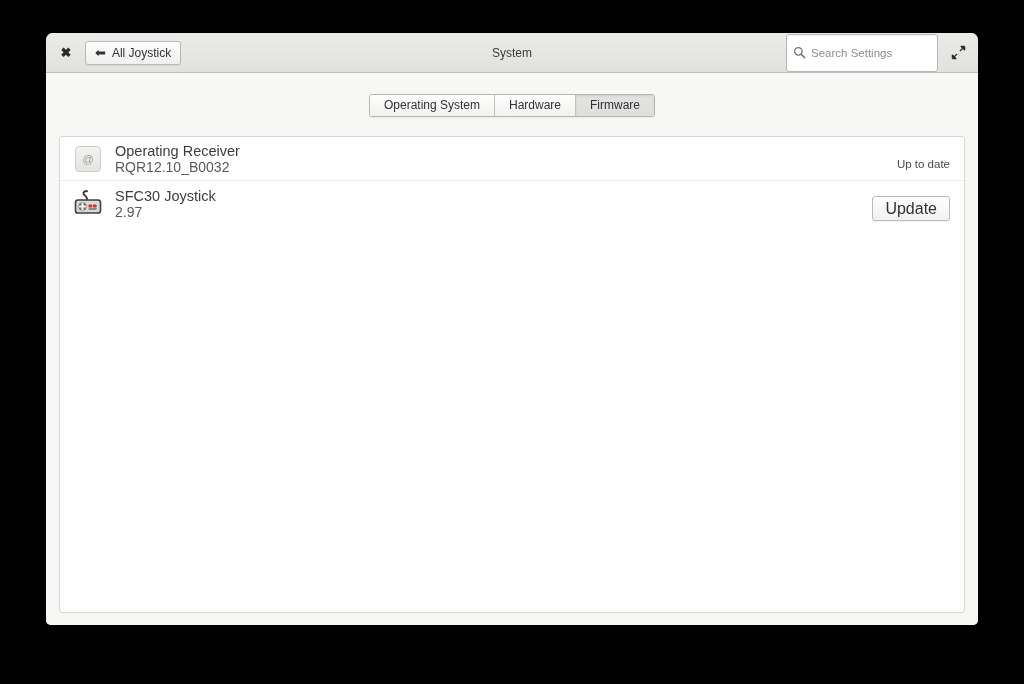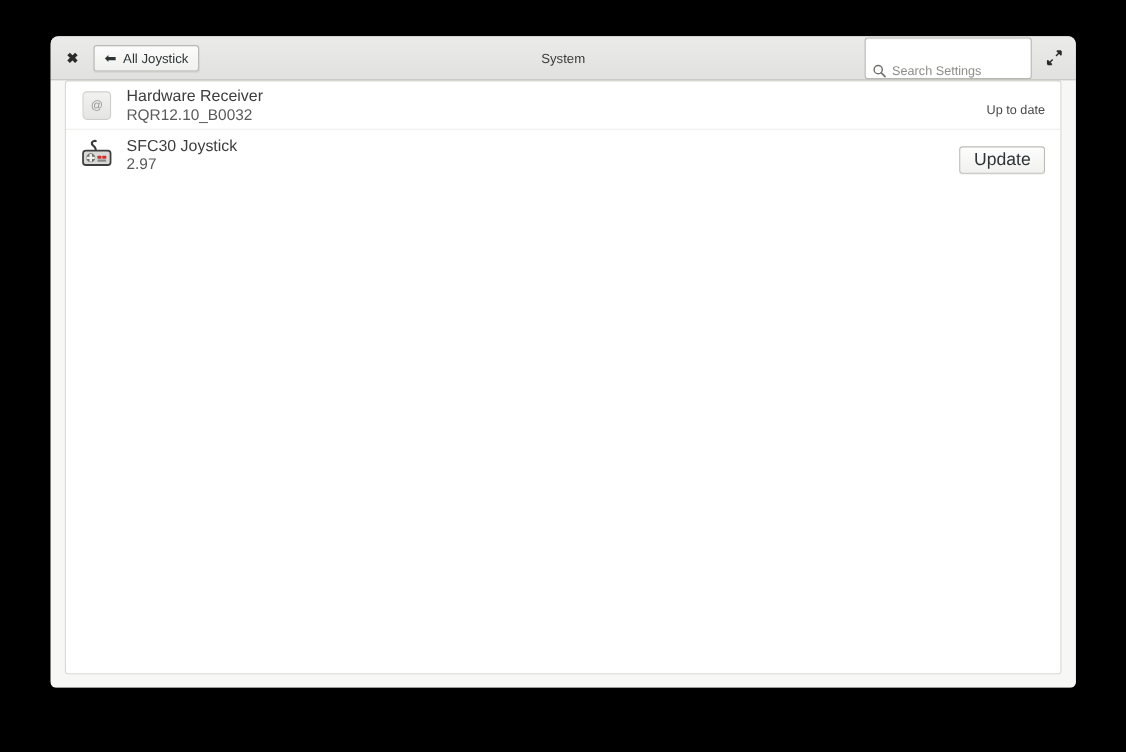--- a/index.html
+++ b/index.html
@@ -107,21 +107,21 @@
     justify-content: center;
     font-size: 12px;
     font-weight: normal;
     color: #3b3b3b;
     pointer-events: none;
     z-index: 1;
   }
 
   .search-box {
     display: flex;
-    align-items: flex-end;
+    align-items: center;
     width: 152px;
     height: 38px;
     background: #ffffff;
     border: 1px solid #b8b8b3;
     border-radius: 3px;
     padding: 0 6px;
     box-sizing: border-box;
     box-shadow: 0 1px 1px rgba(0,0,0,0.05) inset;
     cursor: text;
   }
@@ -309,29 +309,34 @@
           <path d="M9.9 1.6 L14.4 1.6 L14.4 6.1 Z" fill="#2b2b2b"></path>
           <path d="M1.5 14.5 L6.4 9.6 M1.5 14.5 L1.5 10.4 M1.5 14.5 L5.6 14.5" stroke="#2b2b2b" stroke-width="1.4" fill="none"></path>
           <path d="M1.6 9.9 L1.6 14.4 L6.1 14.4 Z" fill="#2b2b2b"></path>
         </svg>
       </button>
     </div>
   </div>
 
   <div class="body-area">
 
+    <div class="tabs">
+      <div class="tab">Operating System</div>
+      <div class="tab">Hardware</div>
+      <div class="tab selected">Firmware</div>
+    </div>
 
     <div class="list-panel">
 
       <div class="row">
         <div class="row-icon">
           <div class="generic-dev-icon">@</div>
         </div>
         <div class="row-text">
-          <div class="row-title">Hardware Receiver</div>
+          <div class="row-title">Operating Receiver</div>
           <div class="row-sub">RQR12.10_B0032</div>
         </div>
         <div class="row-right">
           <span class="status-label">Up to date</span>
         </div>
       </div>
 
       <div class="row">
         <div class="row-icon">
           <svg width="32" height="30" viewBox="0 0 32 30">

